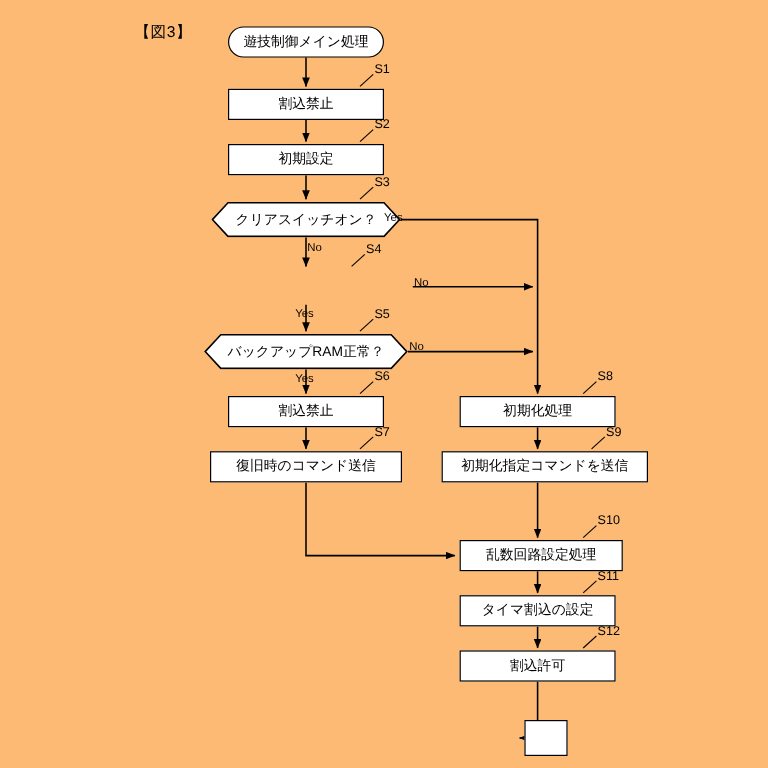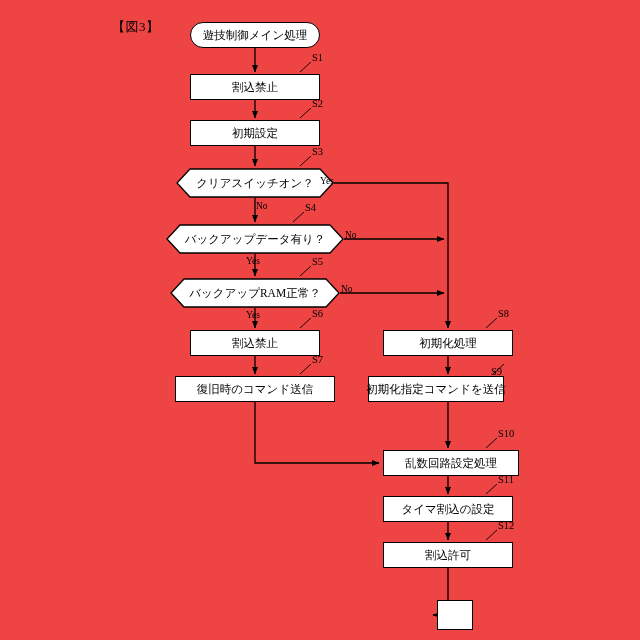--- a/index.html
+++ b/index.html
@@ -7,23 +7,22 @@
     padding: 0;
     background: #ffffff;
   }
   body {
     font-family: "Liberation Sans", sans-serif;
   }
   #page {
     position: relative;
     width: 640px;
     height: 640px;
-    background: #ef4444;
+    background: #fdba74;
     overflow: hidden;
-    font-family: Liberation Serif, serif;
   }
   .fig-label {
     position: absolute;
     font-size: 13px;
     color: #000;
     white-space: nowrap;
     letter-spacing: 0.5px;
   }
   .node {
     position: absolute;
@@ -154,59 +153,53 @@
 
   <div class="node" style="left:190px; top:120px; width:130px; height:26px;">初期設定</div>
 
   <div class="decision" style="left:176px; top:168px; width:158px; height:30px;">
     <svg width="158" height="30" viewBox="0 0 158 30" xmlns="http://www.w3.org/2000/svg">
       <polygon points="14,1 144,1 157,15 144,29 14,29 1,15" fill="#fff" stroke="#000" stroke-width="1.3"></polygon>
     </svg>
     <span>クリアスイッチオン？</span>
   </div>
 
-  <div class="decision" style="left:166px; top:224px; width:178px; height:30px;">
-    <svg width="178" height="30" viewBox="0 0 178 30" xmlns="http://www.w3.org/2000/svg">
-      <polygon points="14,1 164,1 177,15 164,29 14,29 1,15" fill="#fff" stroke="#000" stroke-width="1.3"></polygon>
-    </svg>
-    <span>バックアップデータ有り？</span>
-  </div>
 
   <div class="decision" style="left:170px; top:278px; width:170px; height:30px;">
     <svg width="170" height="30" viewBox="0 0 170 30" xmlns="http://www.w3.org/2000/svg">
       <polygon points="14,1 156,1 169,15 156,29 14,29 1,15" fill="#fff" stroke="#000" stroke-width="1.3"></polygon>
     </svg>
     <span>バックアップRAM正常？</span>
   </div>
 
   <div class="node" style="left:190px; top:330px; width:130px; height:26px;">割込禁止</div>
 
   <div class="node" style="left:175px; top:376px; width:160px; height:26px;">復旧時のコマンド送信</div>
 
   <div class="node" style="left:383px; top:330px; width:130px; height:26px;text-align:right;">初期化処理</div>
 
-  <div class="node" style="left:368px; top:376px; width:136px; height:26px;">初期化指定コマンドを送信</div>
+  <div class="node" style="left:368px; top:376px; width:172px; height:26px;">初期化指定コマンドを送信</div>
 
   <div class="node" style="left:383px; top:450px; width:136px; height:26px;text-align:right;">乱数回路設定処理</div>
 
   <div class="node" style="left:383px; top:496px; width:130px; height:26px;">タイマ割込の設定</div>
 
   <div class="node" style="left:383px; top:542px; width:130px; height:26px;">割込許可</div>
 
   <div class="node empty-box" style="left:437px; top:600px; width:36px; height:30px;"></div>
 
   <div class="step-label" style="left:312px; top:52px;">S1</div>
   <div class="step-label" style="left:312px; top:98px;">S2</div>
   <div class="step-label" style="left:312px; top:146px;">S3</div>
   <div class="step-label" style="left:305px; top:202px;">S4</div>
   <div class="step-label" style="left:312px; top:256px;">S5</div>
   <div class="step-label" style="left:312px; top:308px;">S6</div>
   <div class="step-label" style="left:312px; top:354px;">S7</div>
   <div class="step-label" style="left:498px; top:308px;">S8</div>
-  <div class="step-label" style="left:491px; top:354px;margin-top:12px;">S9</div>
+  <div class="step-label" style="left:505px; top:354px;">S9</div>
   <div class="step-label" style="left:498px; top:428px;">S10</div>
   <div class="step-label" style="left:498px; top:474px;">S11</div>
   <div class="step-label" style="left:498px; top:520px;">S12</div>
 
   <div class="edge-label" style="left:320px; top:176px;">Yes</div>
   <div class="edge-label" style="left:256px; top:201px;">No</div>
   <div class="edge-label" style="left:345px; top:230px;">No</div>
   <div class="edge-label" style="left:246px; top:256px;">Yes</div>
   <div class="edge-label" style="left:341px; top:284px;">No</div>
   <div class="edge-label" style="left:246px; top:310px;">Yes</div>

